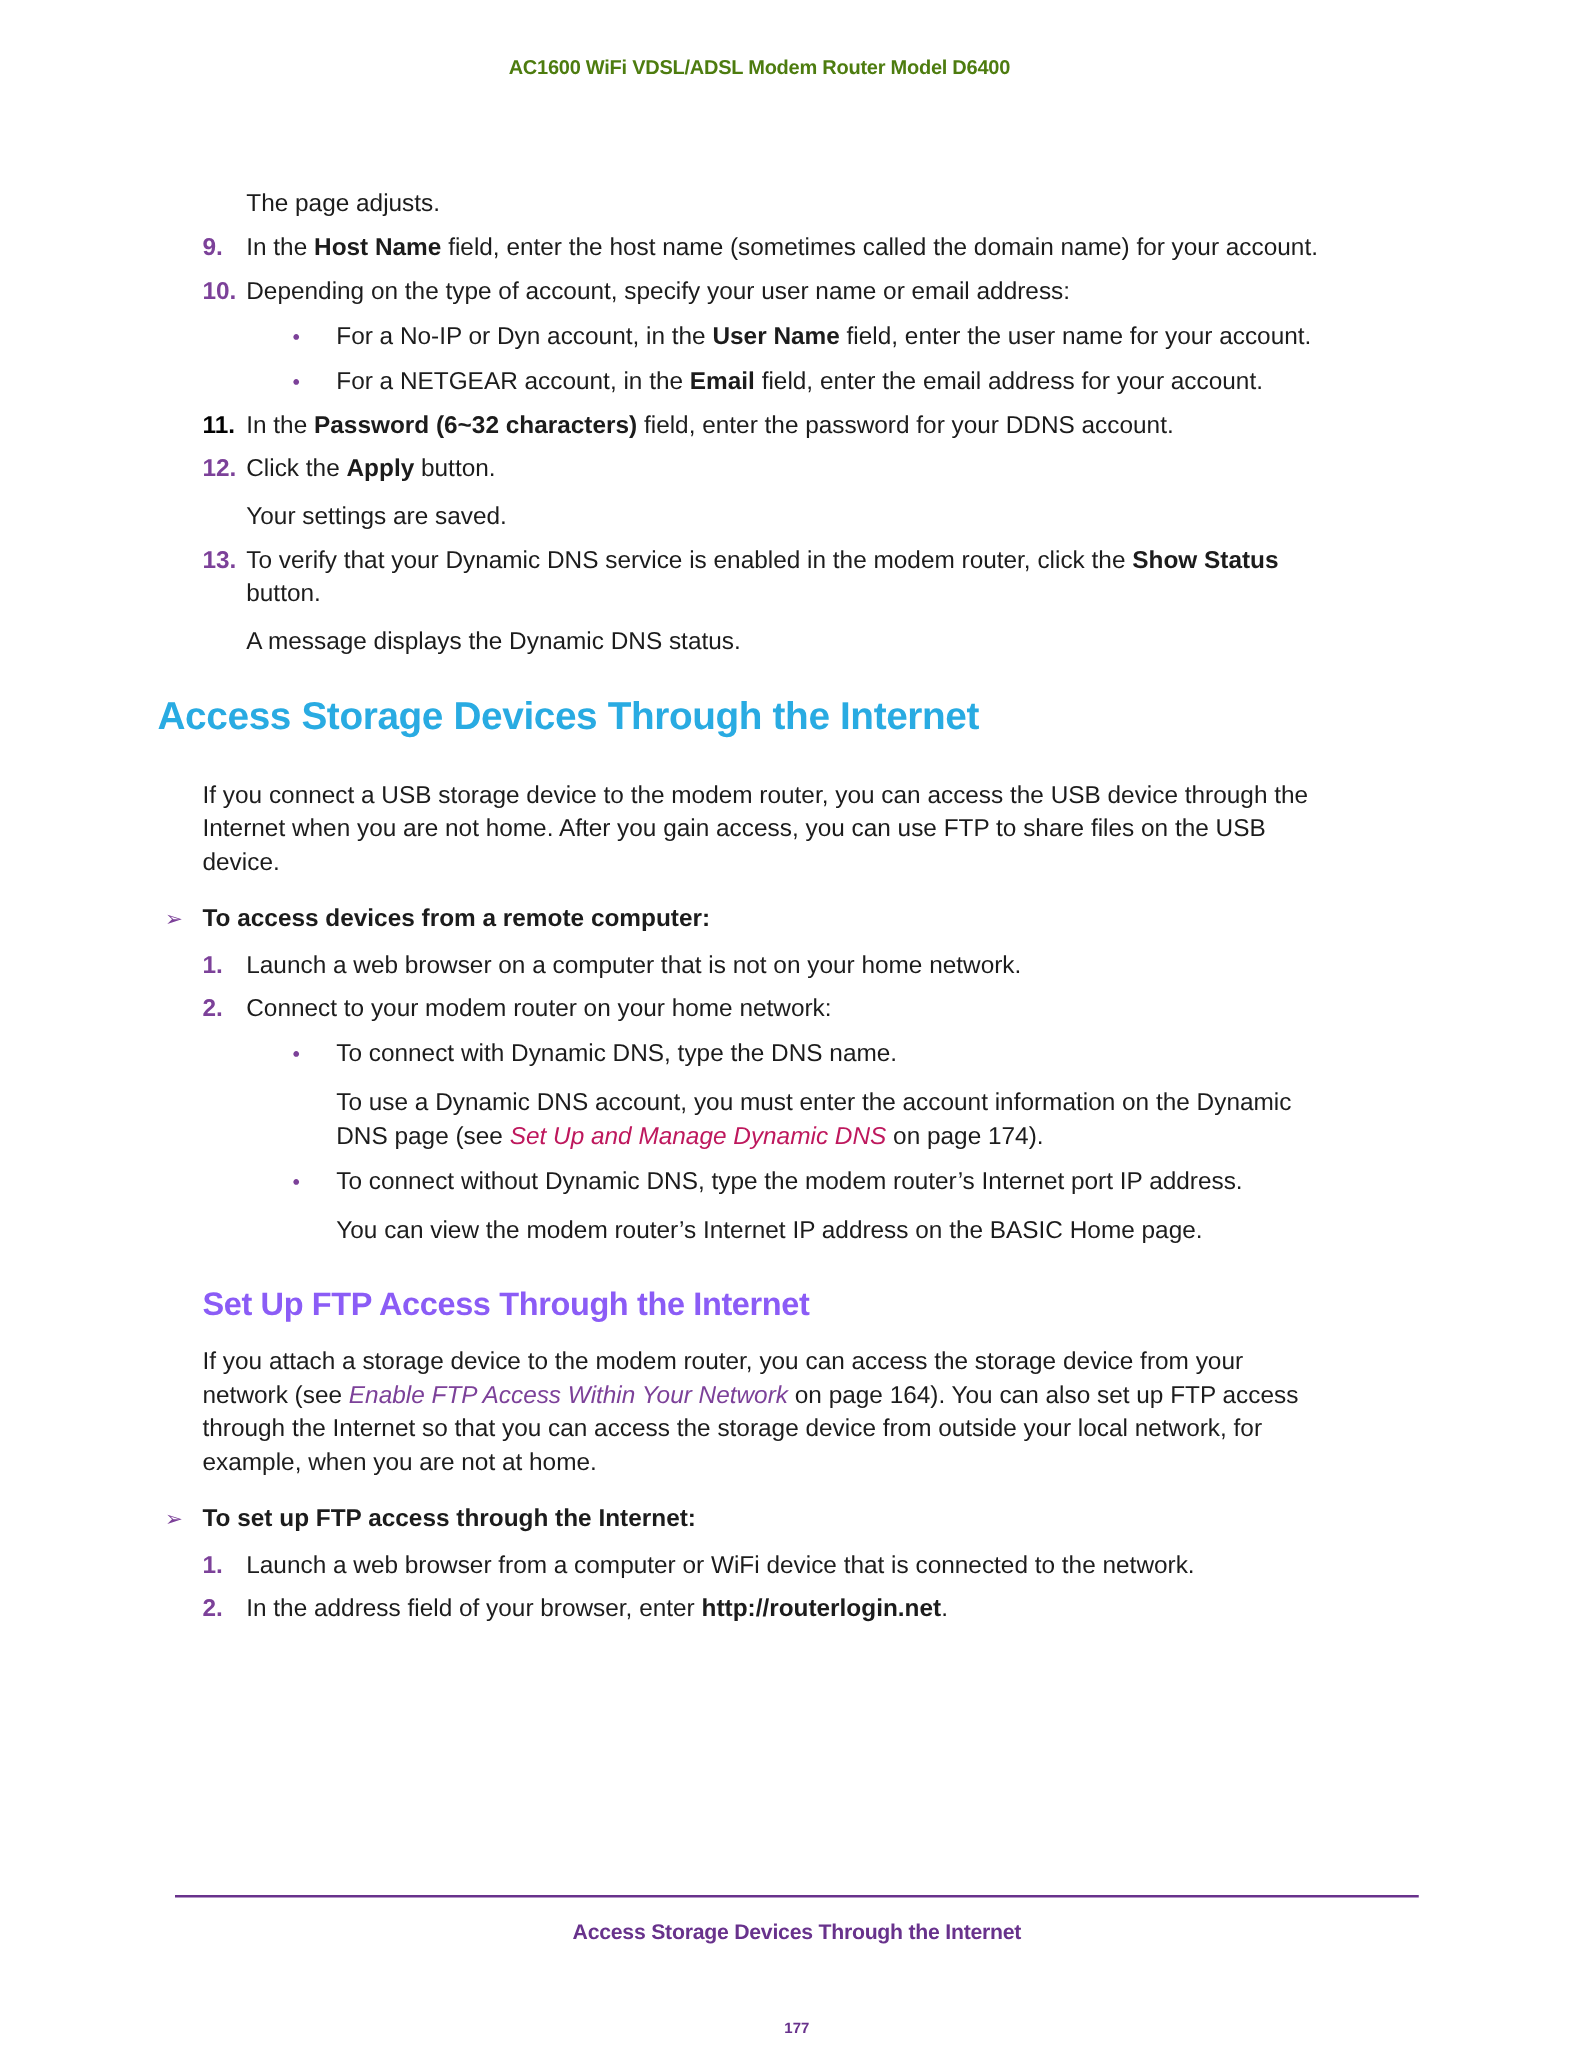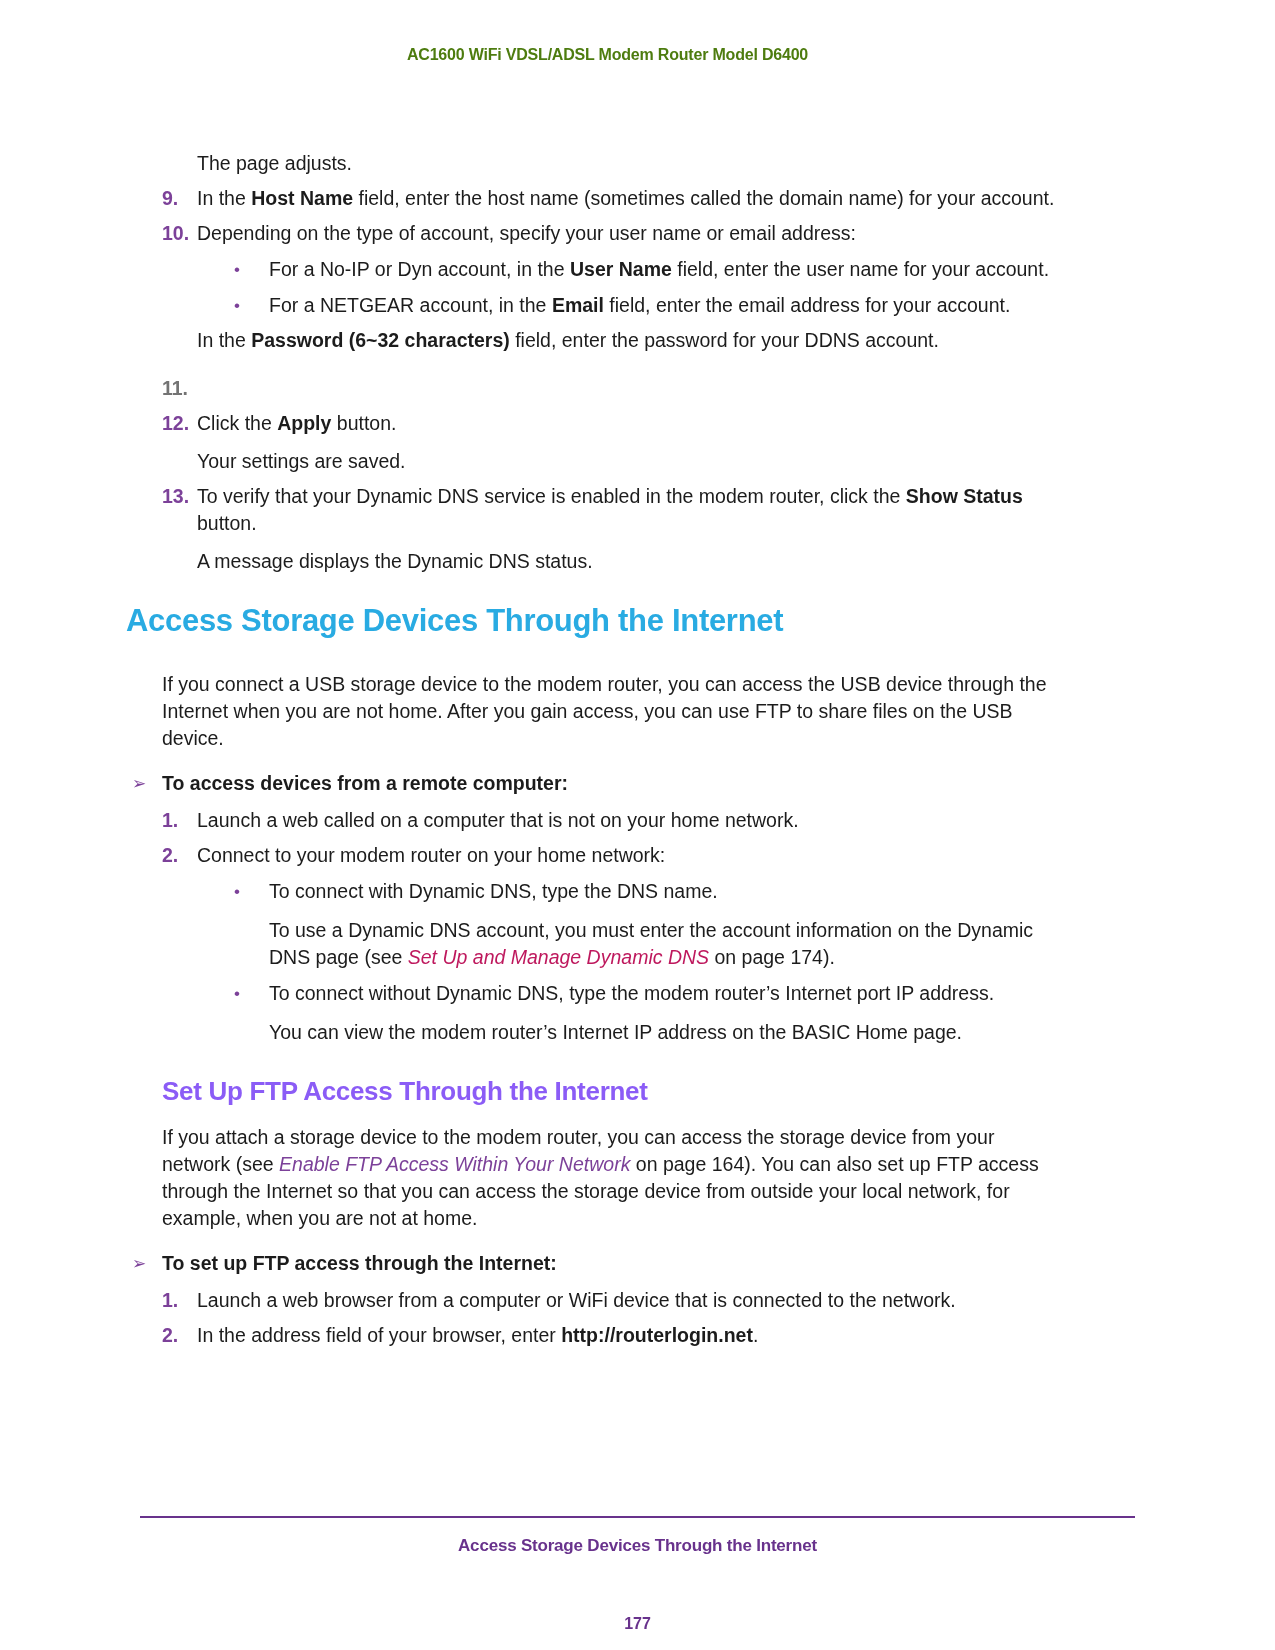--- a/index.html
+++ b/index.html
@@ -51,21 +51,21 @@
   .footer-line {
     position:absolute; top:1516px; left:140px; width:995px;
     border-top:2px solid; height:0;
   }
   .footer-title {
     position:absolute; top:1536px; left:140px; width:995px;
     text-align:center; font-size:17px; font-weight:bold; letter-spacing:-0.2px;
   }
   .footer-page {
     position:absolute; top:1615px; left:140px; width:995px;
-    text-align:center; font-size:16px; font-weight:bold;
+    text-align:center; font-size:12px; font-weight:bold;
   }
 </style>
 </head>
 <body>
 
 <div class="page">
   <div class="doc-header">AC1600 WiFi VDSL/ADSL Modem Router Model D6400</div>
   <div class="content">
       <div class="para lv2"><span>The page adjusts.</span></div>
       <div class="step">
@@ -78,42 +78,42 @@
       </div>
       <div class="bullet">
         <span class="bullet-dot" style="color: rgb(124, 65, 153);">•</span>
         <div class="bullet-body"><span>For a No-IP or Dyn account, in the </span><span class="seg-b">User Name</span><span> field, enter the user name for your account.</span></div>
       </div>
       <div class="bullet">
         <span class="bullet-dot" style="color: rgb(124, 65, 153);">•</span>
         <div class="bullet-body"><span>For a NETGEAR account, in the </span><span class="seg-b">Email</span><span> field, enter the email address for your account.</span></div>
       </div>
       <div class="step">
-        <span class="step-num" style="color: #737373; margin-top: 48px;">11.</span>
+        <span class="step-num" style="color: #000000;">11.</span>
         <div class="step-body"><span>In the </span><span class="seg-b">Password (6~32 characters)</span><span> field, enter the password for your DDNS account.</span></div>
       </div>
       <div class="step">
         <span class="step-num" style="color: rgb(124, 65, 153);">12.</span>
         <div class="step-body"><span>Click the </span><span class="seg-b">Apply</span><span> button.</span></div>
       </div>
       <div class="para lv2"><span>Your settings are saved.</span></div>
       <div class="step">
         <span class="step-num" style="color: rgb(124, 65, 153);">13.</span>
         <div class="step-body"><span>To verify that your Dynamic DNS service is enabled in the modem router, click the </span><span class="seg-b">Show Status</span><span> button.</span></div>
       </div>
       <div class="para lv2"><span>A message displays the Dynamic DNS status.</span></div>
       <div class="h1" style="color: rgb(41, 171, 226);">Access Storage Devices Through the Internet</div>
       <div class="para lv1"><span>If you connect a USB storage device to the modem router, you can access the USB device through the Internet when you are not home. After you gain access, you can use FTP to share files on the USB device.</span></div>
       <div class="proc">
         <span class="proc-arrow" style="color: rgb(124, 65, 153);">➢</span>
         <span class="proc-label">To access devices from a remote computer:</span>
       </div>
       <div class="step">
         <span class="step-num" style="color: rgb(124, 65, 153);">1.</span>
-        <div class="step-body"><span>Launch a web called on a computer that is not on your home network.</span></div>
+        <div class="step-body"><span>Launch a web browser on a computer that is not on your home network.</span></div>
       </div>
       <div class="step">
         <span class="step-num" style="color: rgb(124, 65, 153);">2.</span>
         <div class="step-body"><span>Connect to your modem router on your home network:</span></div>
       </div>
       <div class="bullet">
         <span class="bullet-dot" style="color: rgb(124, 65, 153);">•</span>
         <div class="bullet-body"><span>To connect with Dynamic DNS, type the DNS name.</span></div>
       </div>
       <div class="para lv3"><span>To use a Dynamic DNS account, you must enter the account information on the Dynamic DNS page (see </span><span class="seg-link" style="color: #be185d;">Set Up and Manage Dynamic DNS</span><span> on page 174).</span></div>

